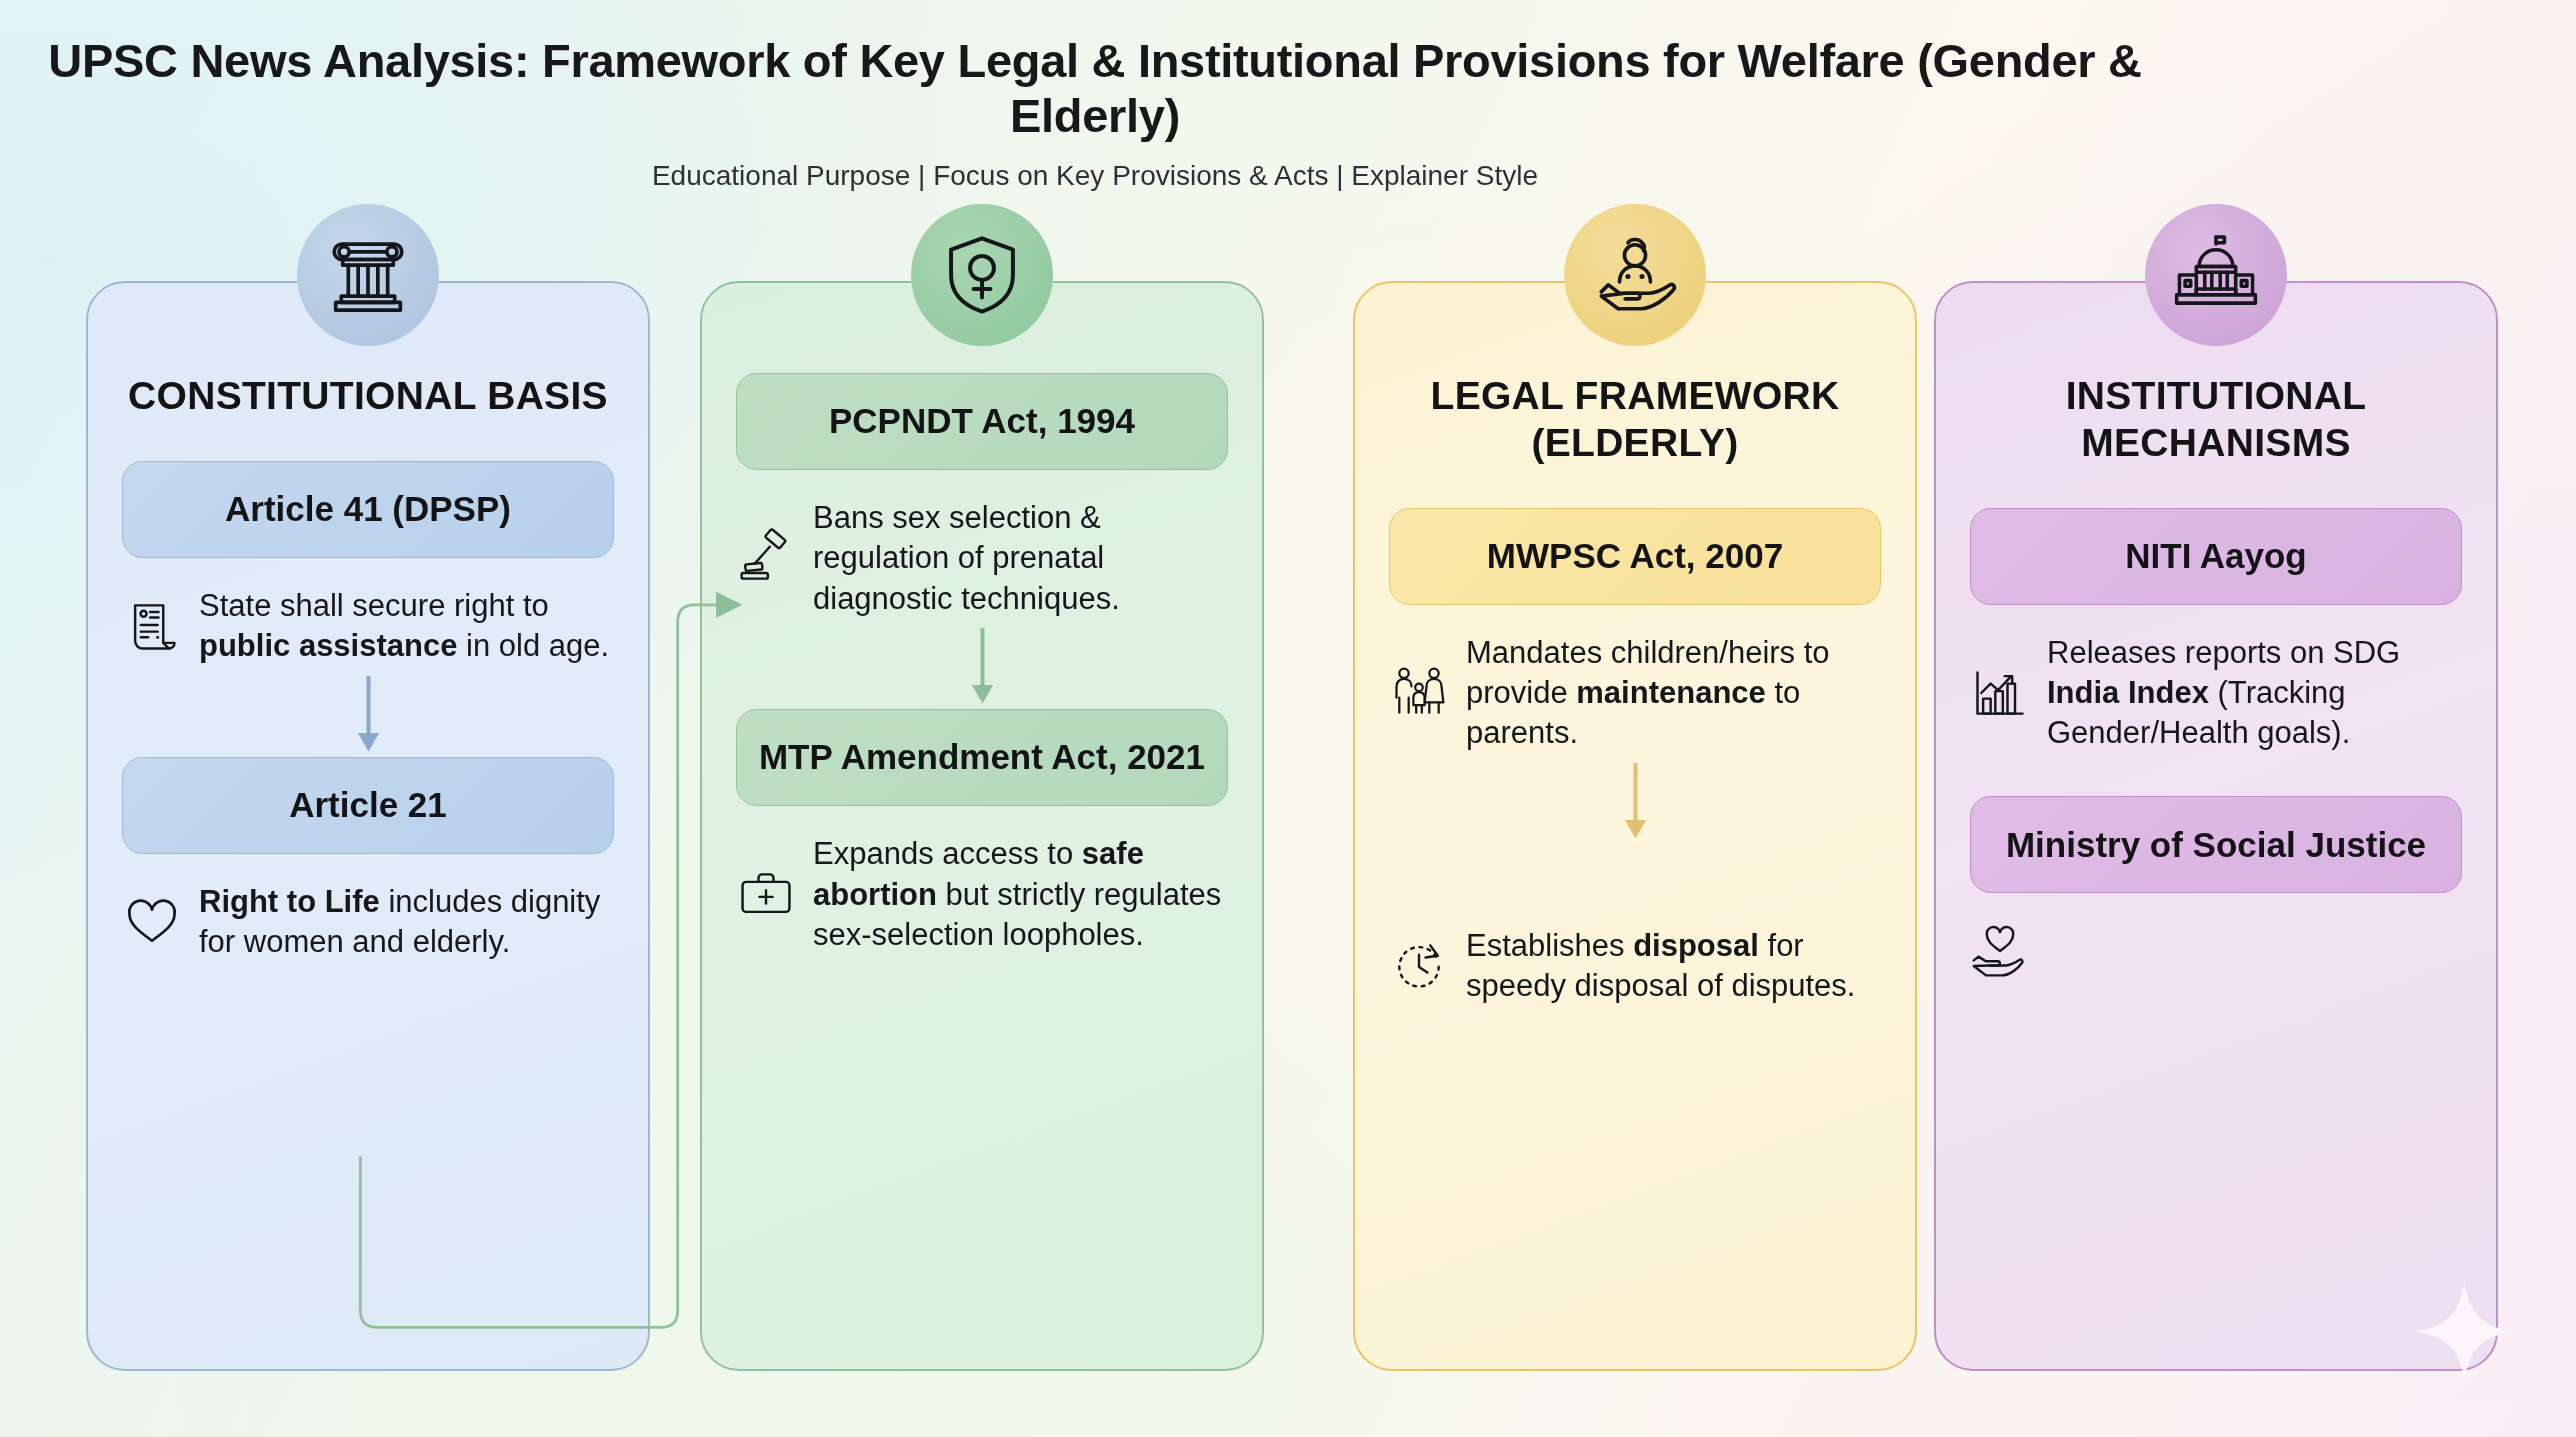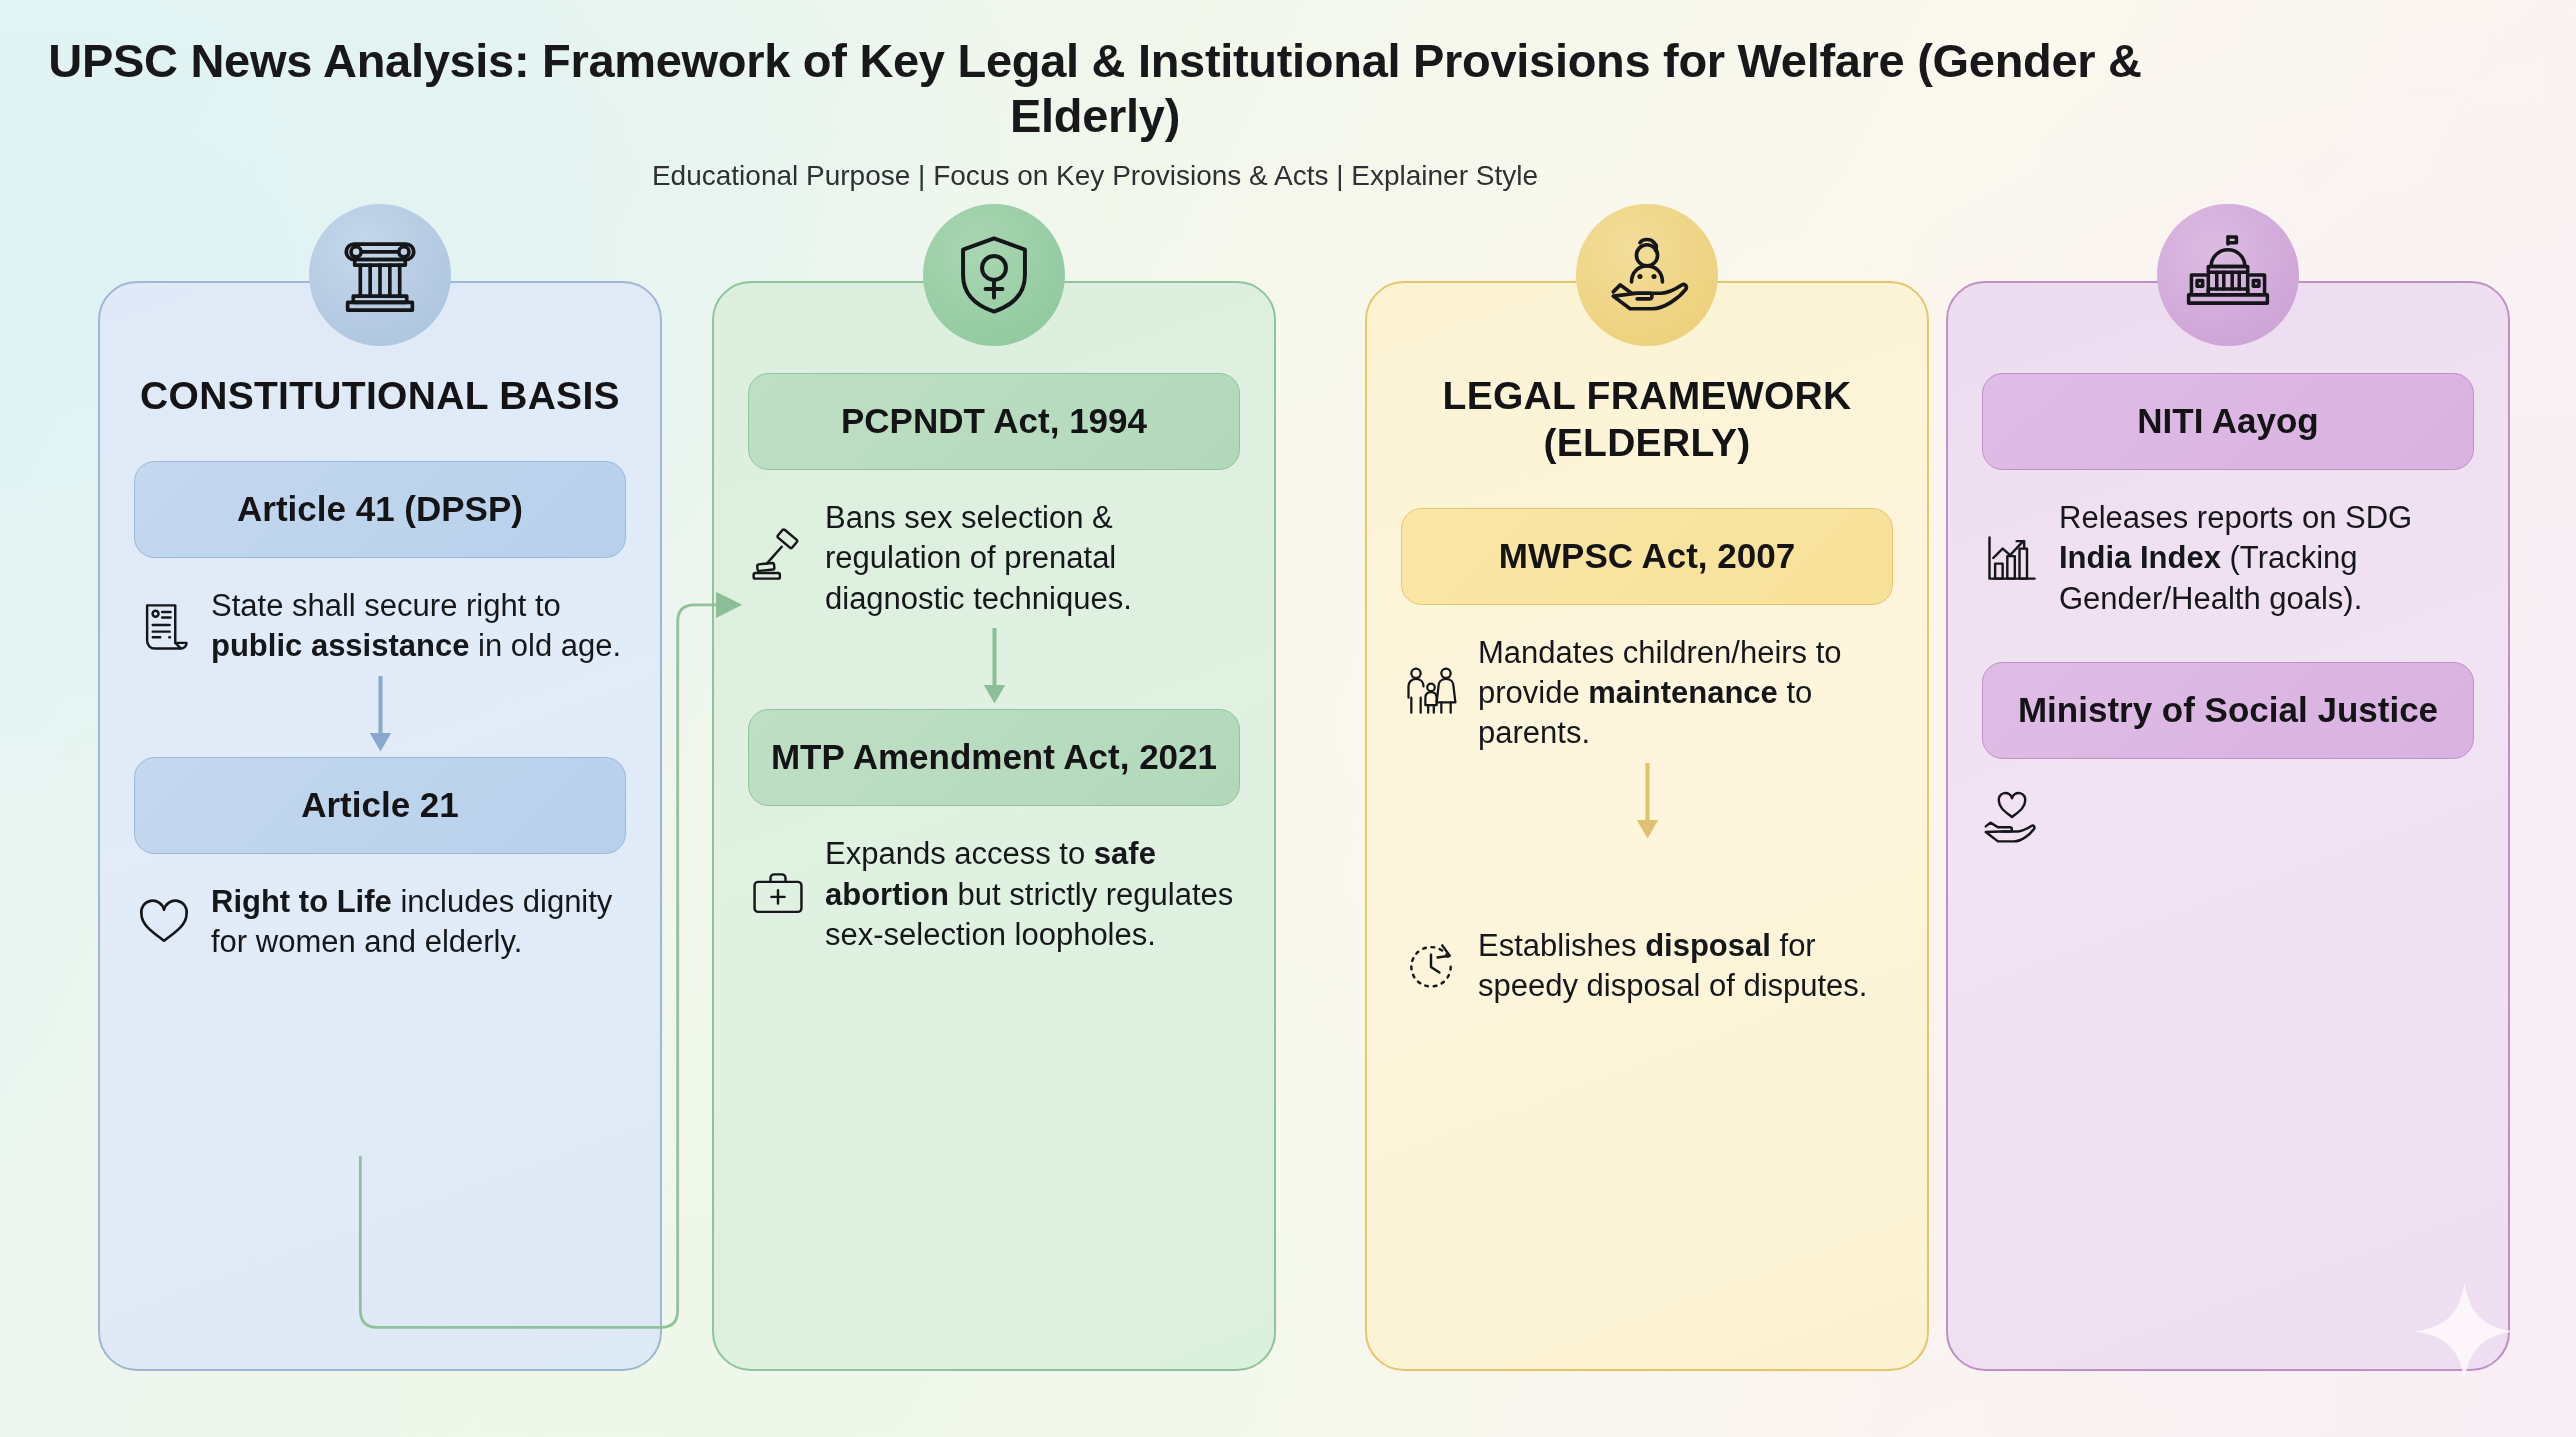--- a/index.html
+++ b/index.html
@@ -38,21 +38,21 @@
   #subtitle {
     font-size: 28px;
     color: #2f3033;
     margin-top: 17px;
     font-weight: 400;
   }
 
   
   #columns {
     position: absolute;
-    left: 16px; top: 281px;
+    left: 4px; top: 281px;
     width: 2100px; height: 1095px;
   }
 
   .card {
     position: absolute;
     top: 0;
     width: 564px;
     height: 1090px;
     border-radius: 39px;
     border-width: 2.8px;
@@ -347,20 +347,21 @@
         <rect x="18" y="26" width="28" height="4"></rect>
         <path d="M24 30v12M29 30v12M35 30v12M40 30v12"></path>
         <rect x="18" y="42" width="28" height="4"></rect>
         <rect x="6" y="32" width="12" height="14"></rect>
         <rect x="46" y="32" width="12" height="14"></rect>
         <rect x="10" y="36" width="4" height="4"></rect>
         <rect x="50" y="36" width="4" height="4"></rect>
         <rect x="4" y="46" width="56" height="6"></rect>
       </svg>
     </div>
+    <div class="card-title">INSTITUTIONAL MECHANISMS</div>
 
     <div class="pill">NITI Aayog</div>
 
     <div class="detail">
       <span class="ic">
         <svg viewBox="0 0 64 64" fill="none" stroke="#15161a" stroke-width="2.6" stroke-linejoin="round" stroke-linecap="round">
           <path d="M8 10v44h48"></path>
           <rect x="14" y="38" width="8" height="16"></rect>
           <rect x="27" y="30" width="8" height="24"></rect>
           <rect x="40" y="22" width="8" height="32"></rect>

